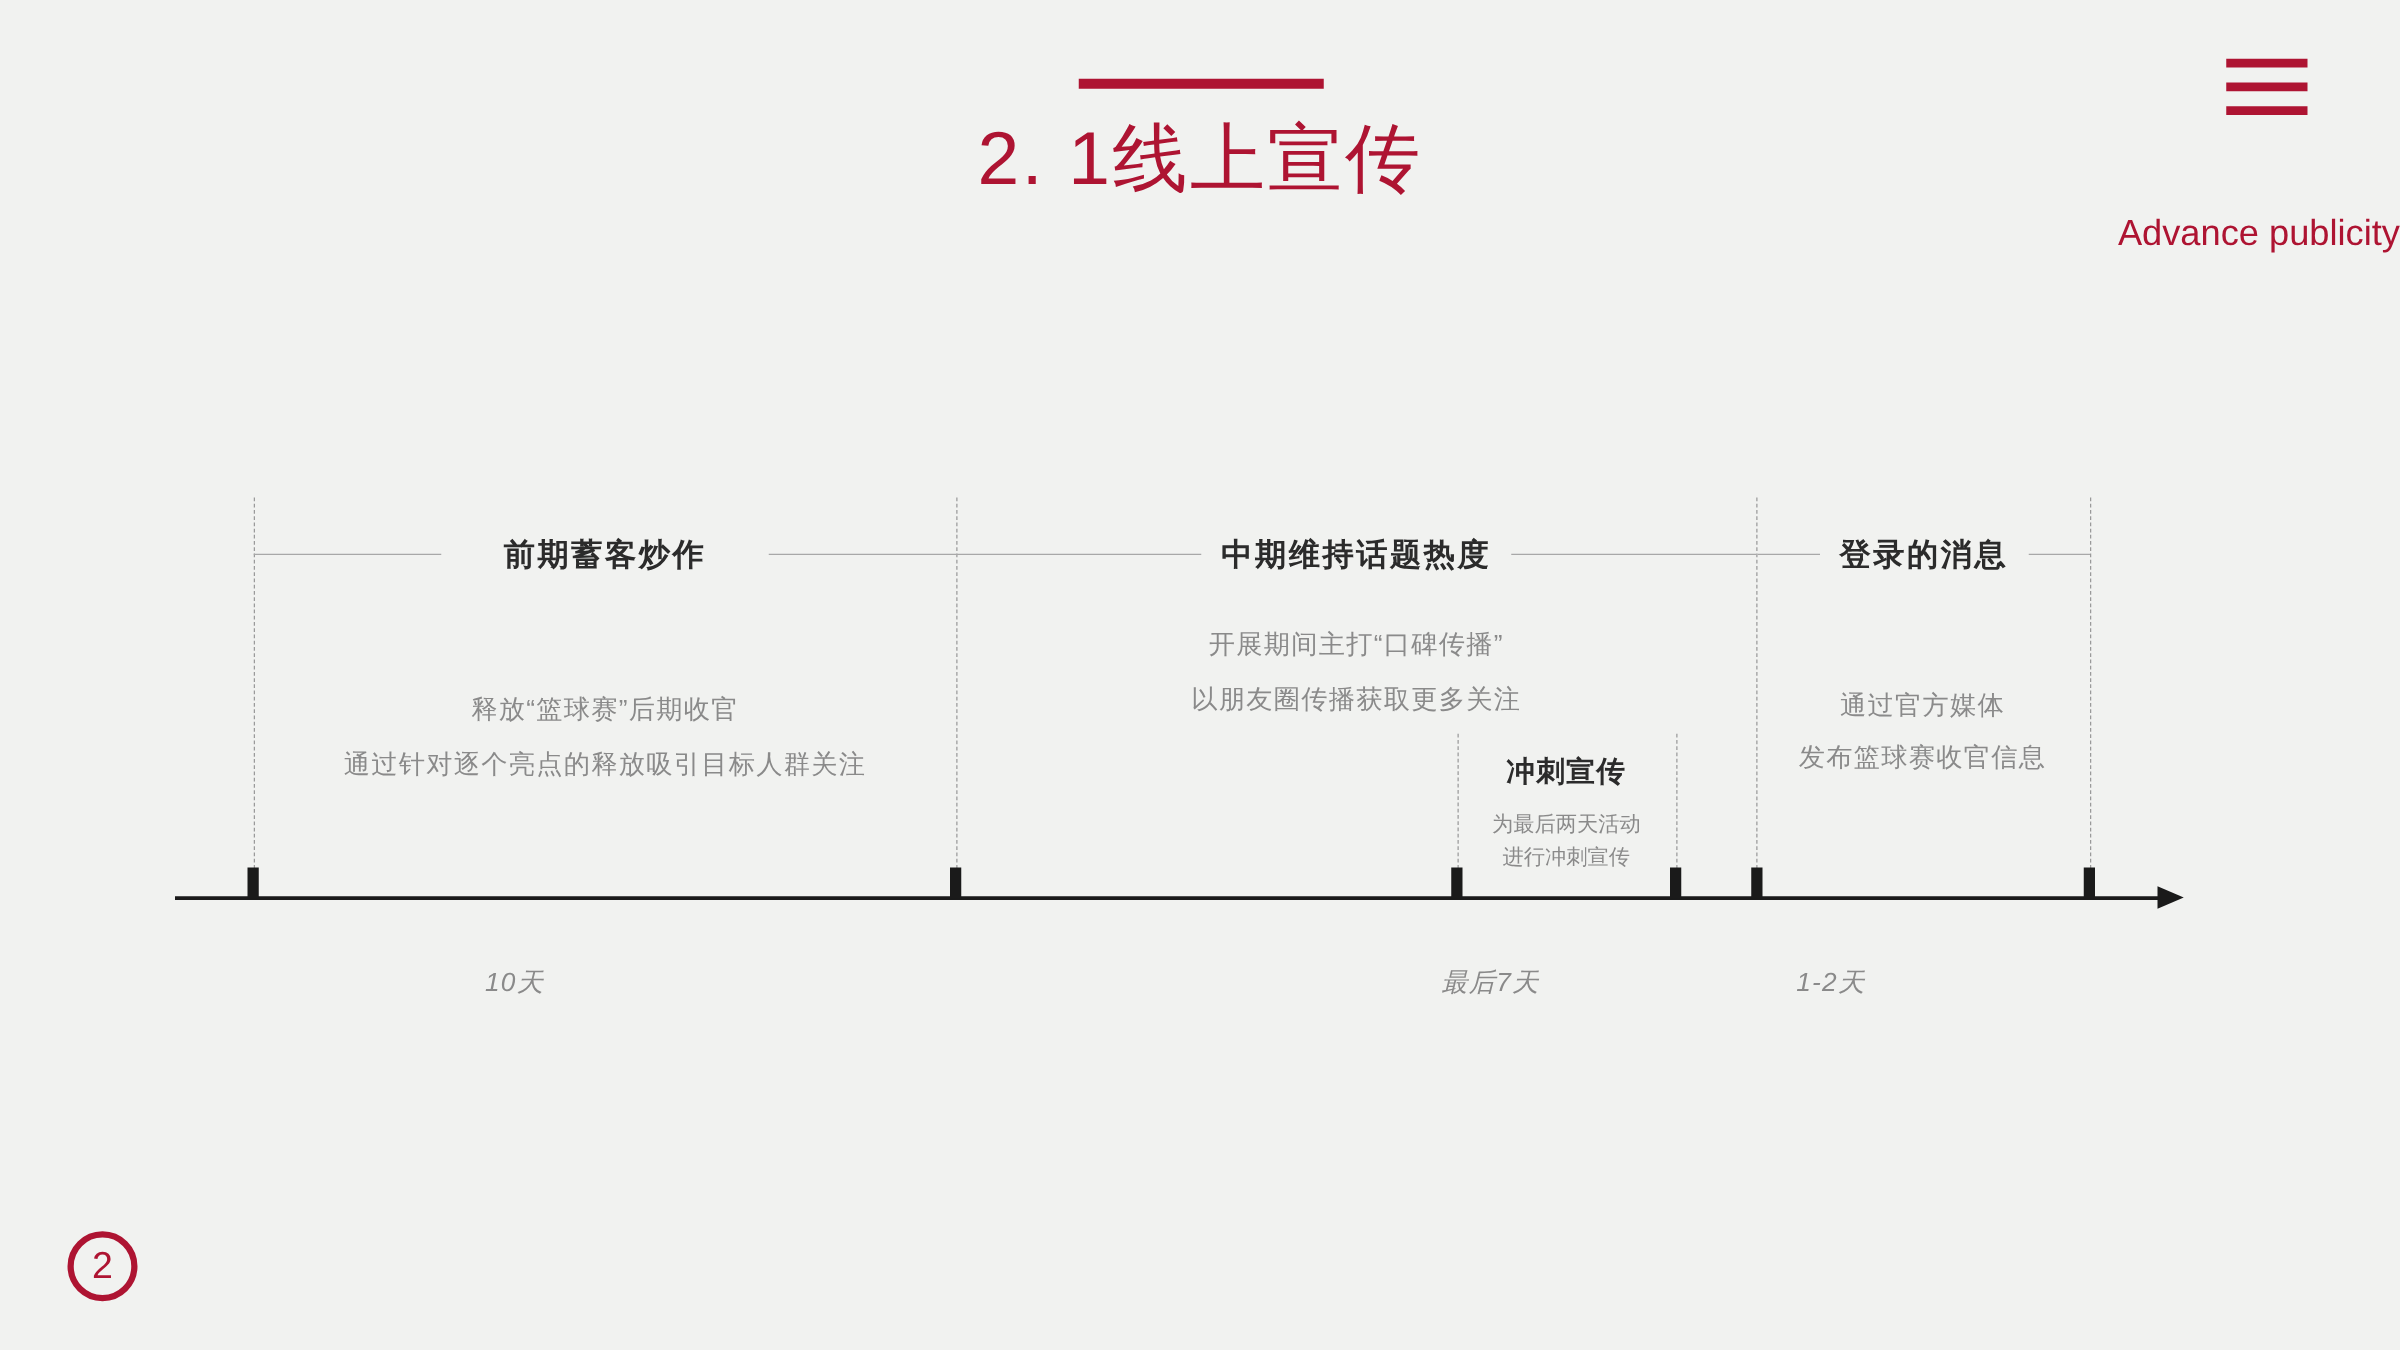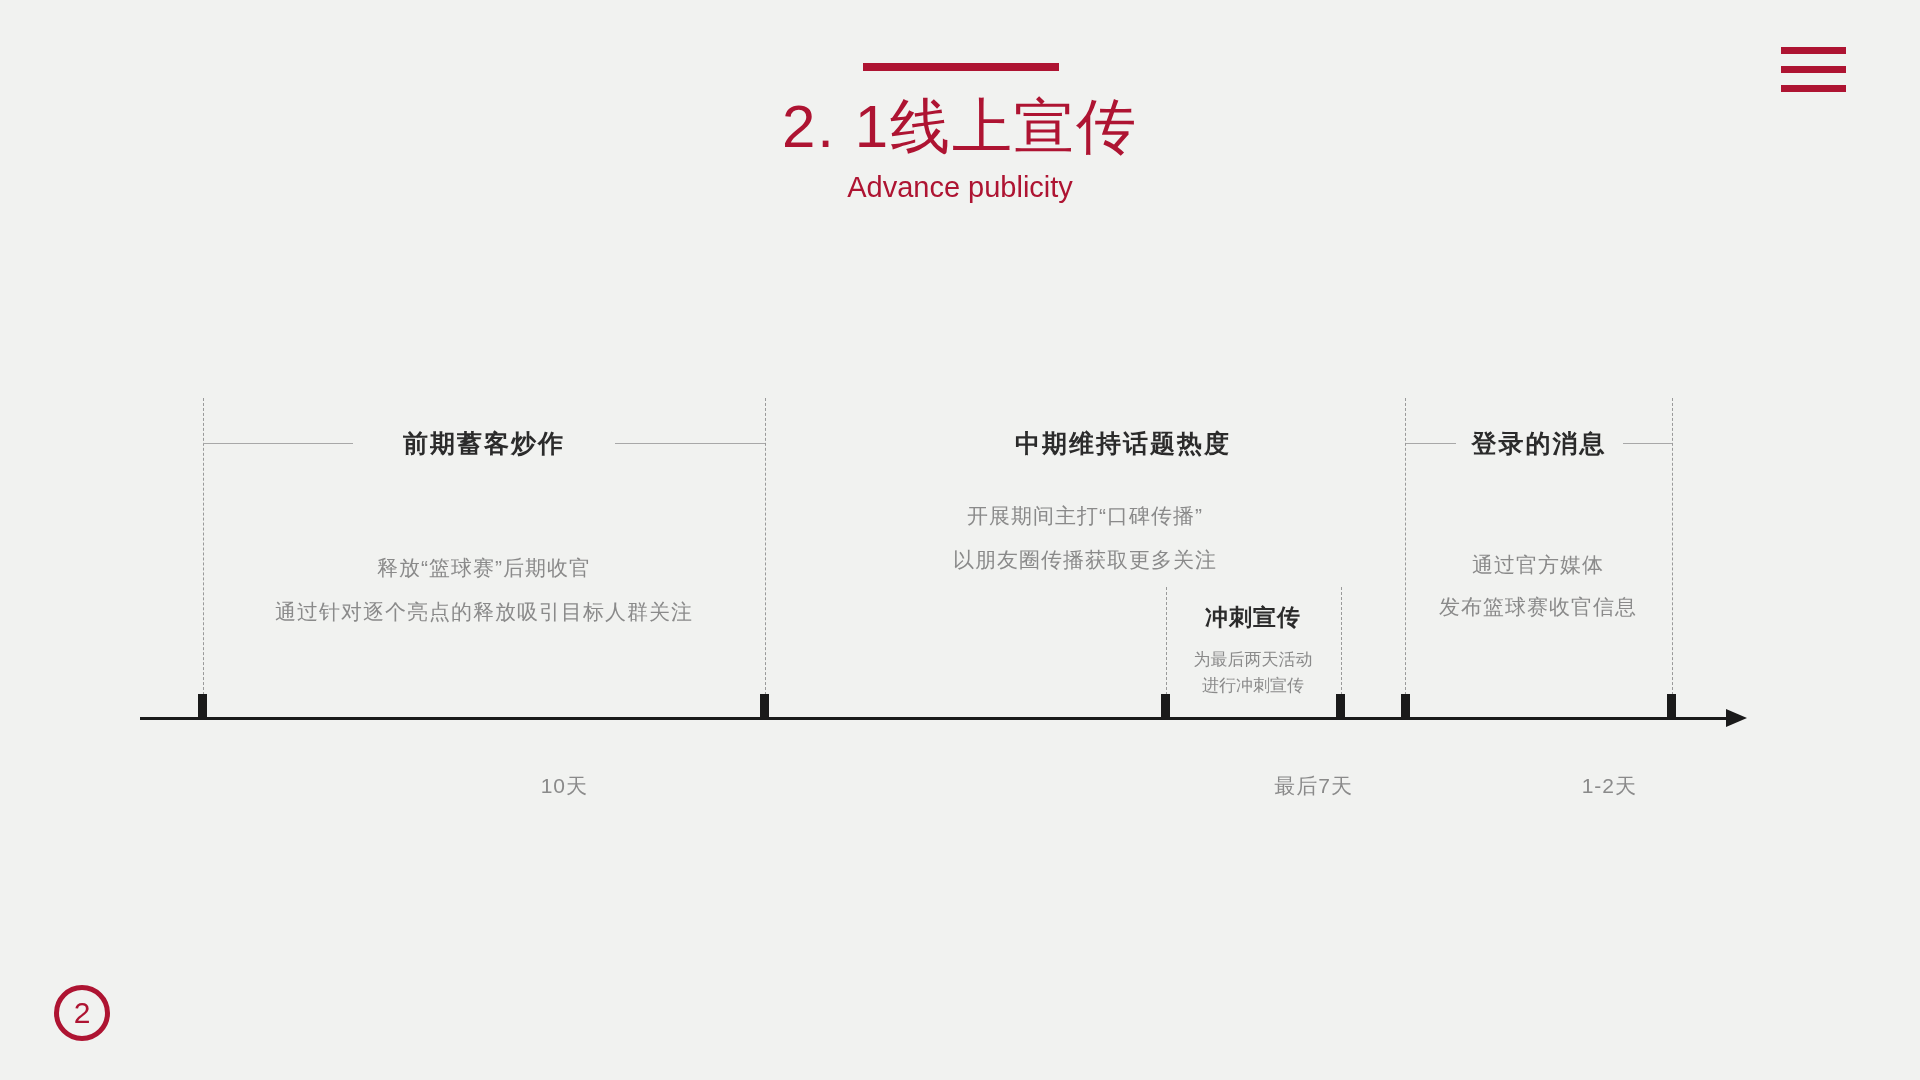--- a/index.html
+++ b/index.html
@@ -20,21 +20,21 @@
     background:#AE1432;
   }
   .slide-title{
     position:absolute;left:0;top:90px;width:1920px;
     text-align:center;
     font-size:60px;line-height:74px;font-weight:500;
     color:#AE1432;letter-spacing:2px;
   }
   .slide-subtitle{
     position:absolute;left:0;top:170px;width:1920px;
-    text-align:center;
+    text-align:right;
     font-size:29px;line-height:34px;
     color:#AE1432;
   }
   
   .hamburger{
     position:absolute;left:1781px;top:47px;width:65px;height:46px;
     cursor:pointer;
   }
   .hamburger .bar{
     position:absolute;left:0;width:65px;height:7px;background:#AE1432;
@@ -90,22 +90,22 @@
   }
   .sprint-title{
     font-size:23px;font-weight:700;color:#2b2b2b;letter-spacing:1px;
   }
   .sprint-body{
     margin-top:14px;
     font-size:17px;line-height:26px;color:#8a8a8a;
   }
   
   .duration{
-    position:absolute;top:772px;width:200px;text-align:right;
-    font-size:21px;color:#8a8a8a;letter-spacing:1px;
+    position:absolute;top:772px;width:200px;text-align:left;
+    font-size:21px;color:#8a8a8a;letter-spacing:1px;font-style:italic;
   }
   .dur-1{left:388px;}
   .dur-2{left:1153px;}
   .dur-3{left:1437px;}
   
   .page-num{
     position:absolute;left:54px;top:985px;width:56px;height:56px;
     border:5px solid #AE1432;border-radius:50%;
     box-sizing:border-box;
     display:flex;align-items:center;justify-content:center;
@@ -132,21 +132,21 @@
   <div class="vline tall" style="left:1405px"></div>
   <div class="vline tall" style="left:1672px"></div>
   <div class="vline short" style="left:1166px"></div>
   <div class="vline short" style="left:1341px"></div>
 
   <div class="phase-header" style="left:203px;width:562px;gap:34px;">
     <div class="hline"></div>
     <div class="phase-title">前期蓄客炒作</div>
     <div class="hline"></div>
   </div>
-  <div class="phase-header" style="left:803px;width:640px;flex-direction:column;">
+  <div class="phase-header" style="left:765px;width:640px;">
     <div class="hline"></div>
     <div class="phase-title">中期维持话题热度</div>
     <div class="hline"></div>
   </div>
   <div class="phase-header" style="left:1406px;width:266px;">
     <div class="hline"></div>
     <div class="phase-title">登录的消息</div>
     <div class="hline"></div>
   </div>
 

